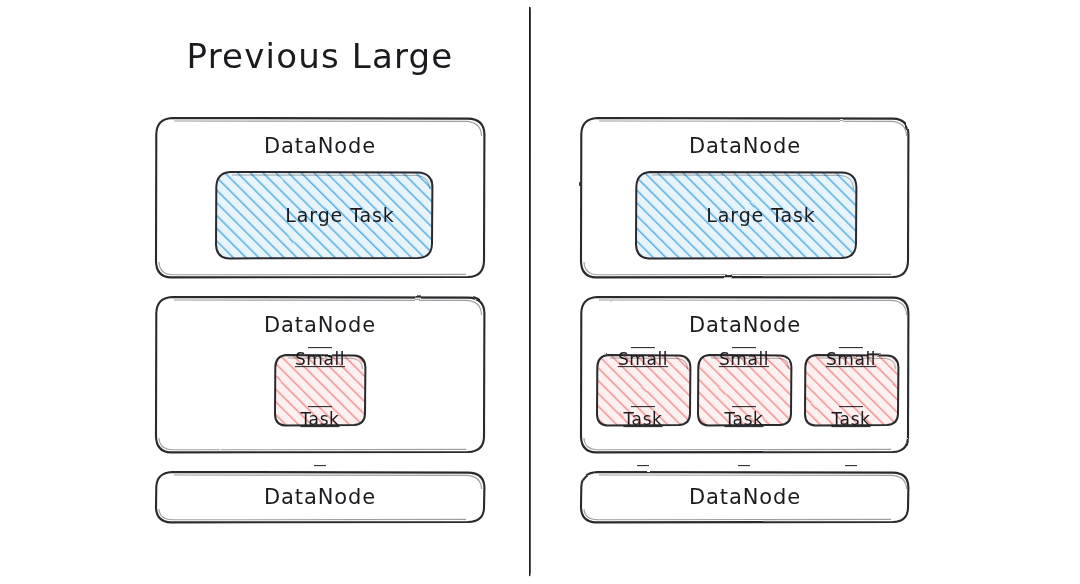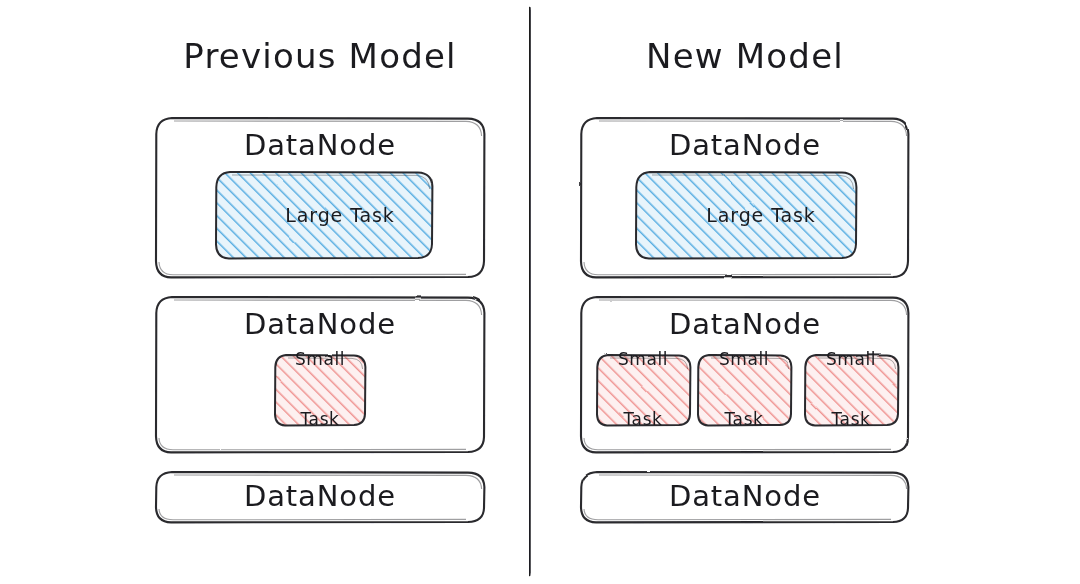--- a/index.html
+++ b/index.html
@@ -33,31 +33,32 @@
     line-height: 1.16;
     letter-spacing: 0.6px;
     -webkit-font-smoothing: antialiased;
   }
   .panel-title {
     font-size: 34px;
     font-weight: 400;
     letter-spacing: 1.2px;
   }
   .node-title {
-    font-size: 29px;
+    font-size: 21px;
     letter-spacing: 0.9px;
   }
   .task-large-label {
     font-size: 19px;
     letter-spacing: 0.9px;
     margin-left: 16px;
   }
   .task-small-label {
     font-size: 17px;
     letter-spacing: 0.6px;
+    text-decoration: underline;
   }
   .ctr {
     transform: translate(-50%, -50%);
   }
 </style>
 </head>
 <body>
 
 <div id="canvas">
 
@@ -140,22 +141,21 @@
       <path d="M818 358 L885 358.4 Q895 359, 895.6 369" fill="none" stroke="#2a2a2e" stroke-width="1.0" opacity="0.4"></path>
     </g>
 
     <g filter="url(#rough)">
       <path d="M597 472 L893 472.6 Q908 473, 908.4 487 L908 508 Q907.6 521.6, 893 522 L596 522.4 Q581.4 522, 581 507.4 L581.3 487 Q581.8 472.8, 597 472 Z" fill="#ffffff" stroke="#2a2a2e" stroke-width="2.1" stroke-linejoin="round"></path>
       <path d="M599 475 L891 475.4 Q906 476, 906.6 489" fill="none" stroke="#2a2a2e" stroke-width="1.1" opacity="0.45"></path>
       <path d="M584 509 Q584.6 519.6, 598 519.8 L891 519.4" fill="none" stroke="#2a2a2e" stroke-width="1.1" opacity="0.45"></path>
     </g>
   </svg>
 
-  <div class="lbl panel-title ctr" style="left:320px; top:57px;">Previous Model</div>
-  <div class="lbl panel-title ctr" style="left:745px; top:57px;">New Model</div>
+  <div class="lbl panel-title ctr" style="left:320px; top:57px;">Previous Large</div>
 
   <div class="lbl node-title ctr" style="left:320px; top:146px;">DataNode</div>
   <div class="lbl node-title ctr" style="left:320px; top:325px;">DataNode</div>
   <div class="lbl node-title ctr" style="left:320px; top:497px;">DataNode</div>
 
   <div class="lbl node-title ctr" style="left:745px; top:146px;">DataNode</div>
   <div class="lbl node-title ctr" style="left:745px; top:325px;">DataNode</div>
   <div class="lbl node-title ctr" style="left:745px; top:497px;">DataNode</div>
 
   <div class="lbl task-large-label ctr" style="left:324px; top:215px;">Large Task</div>

